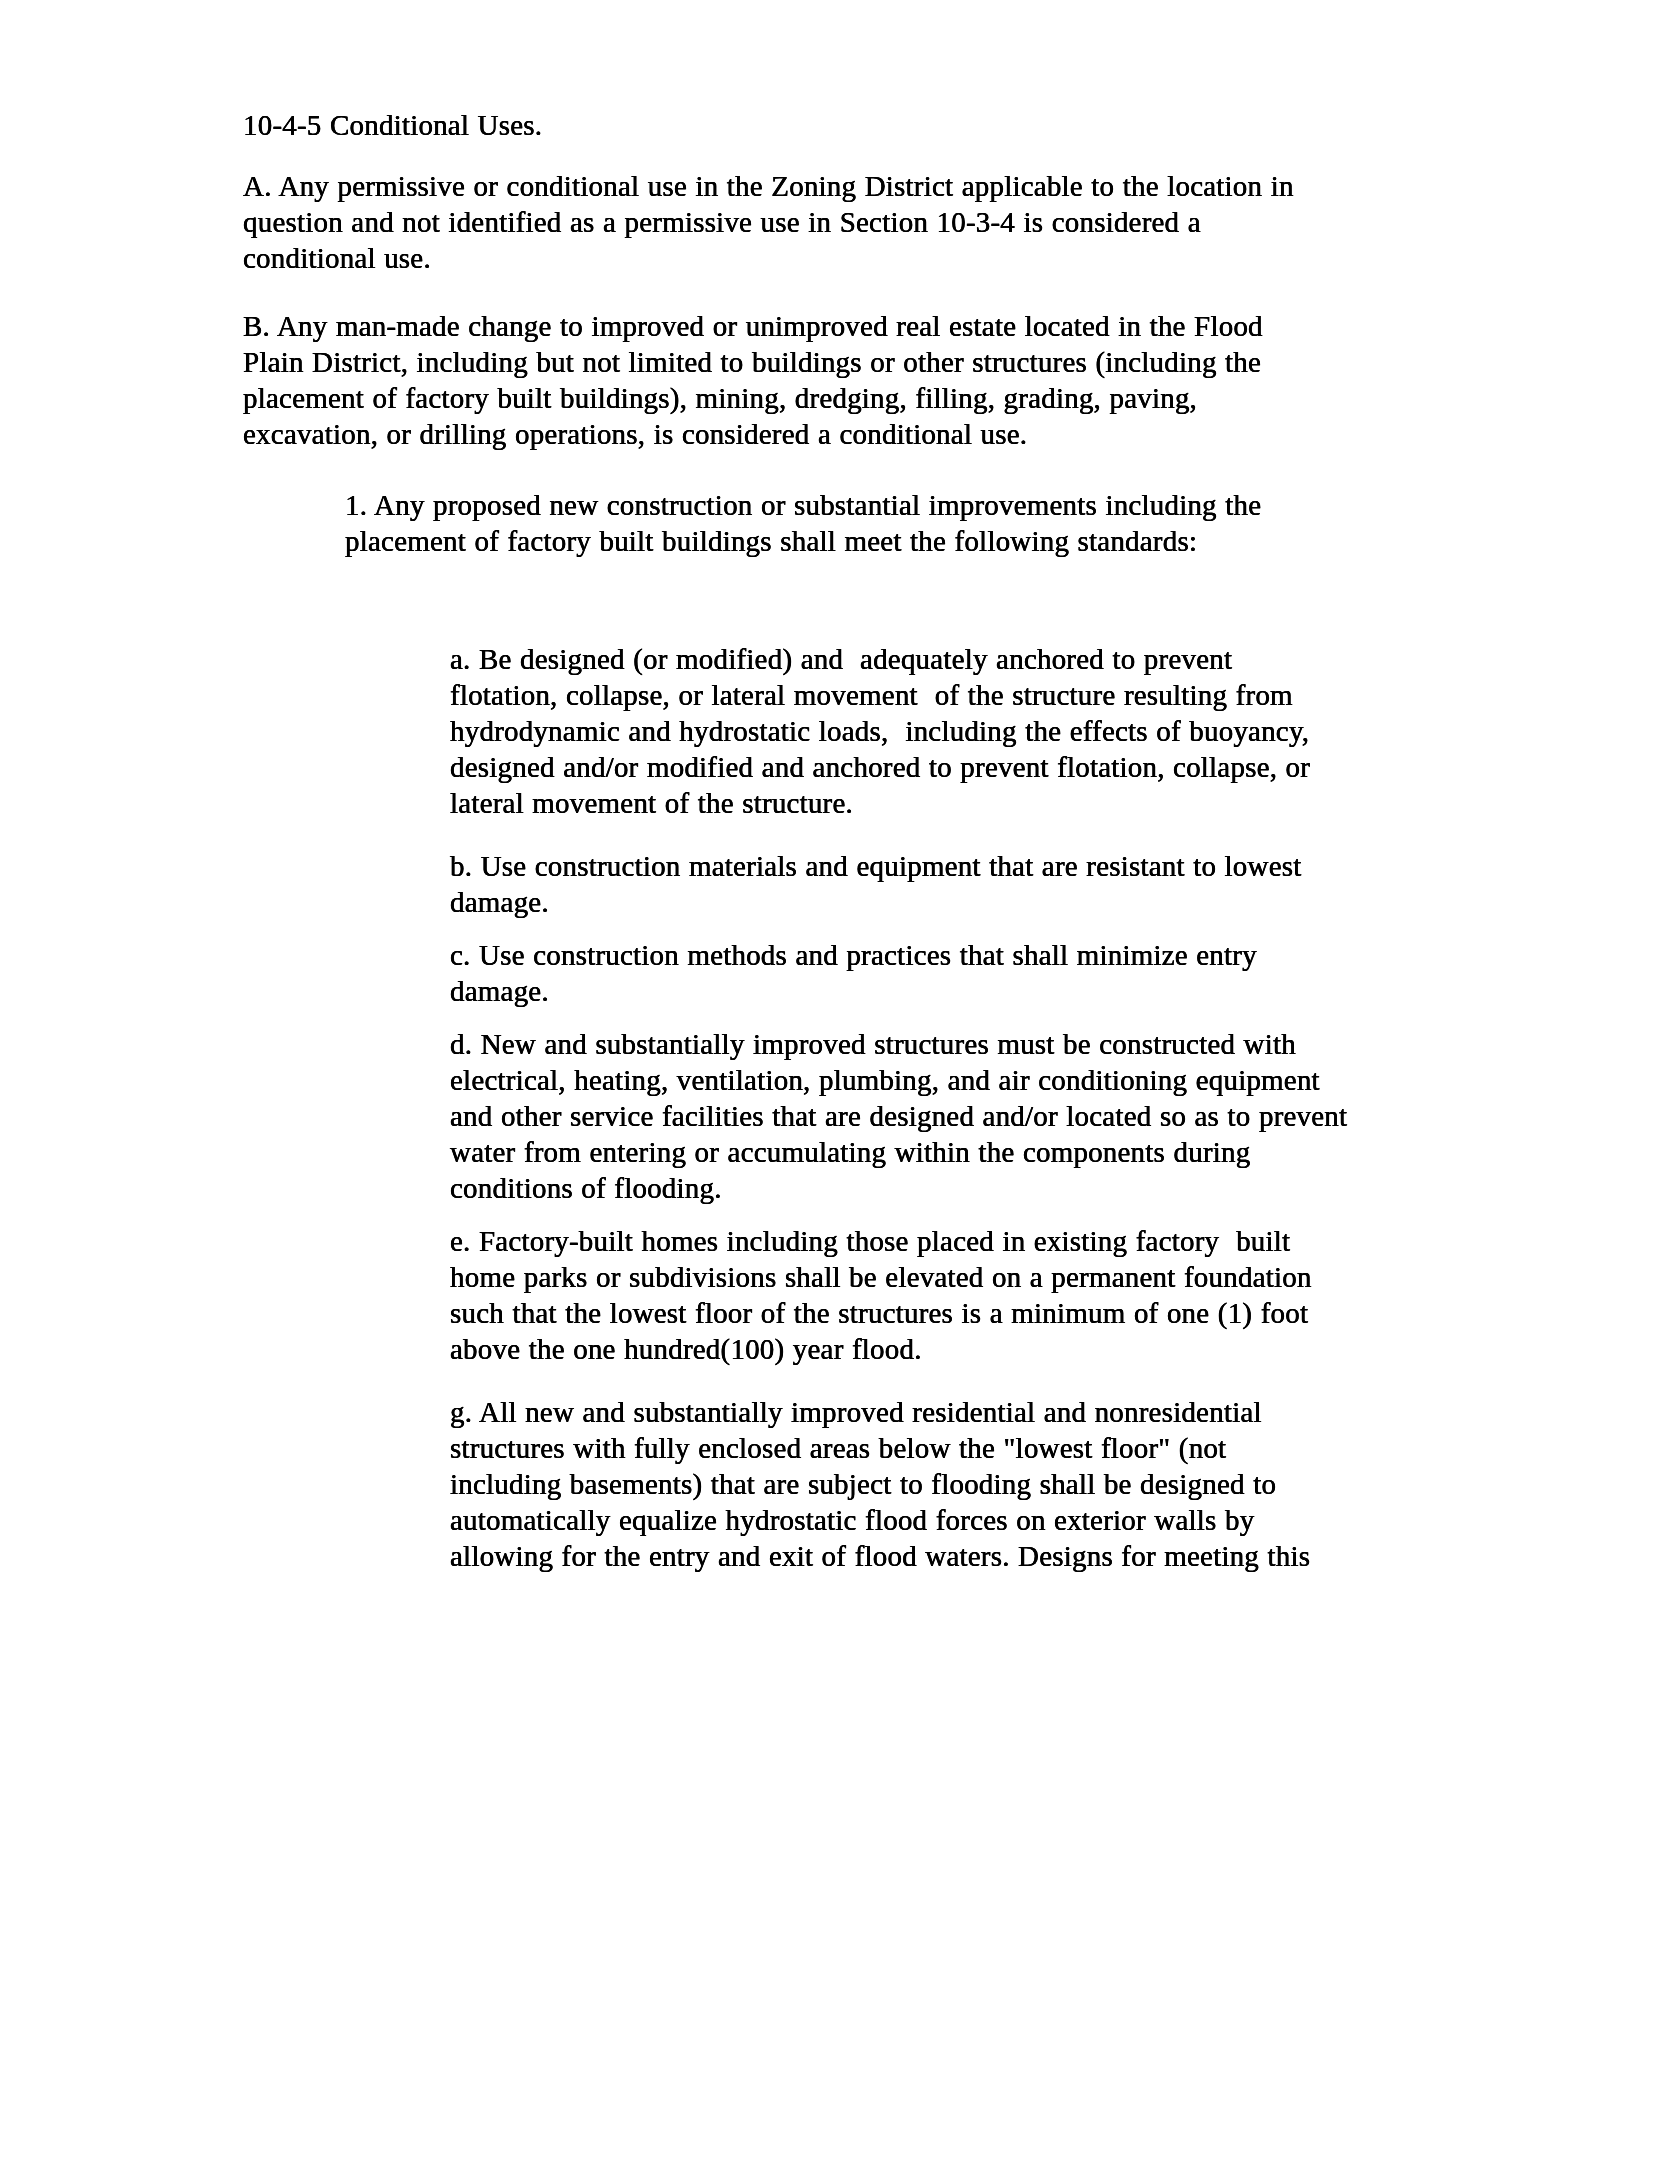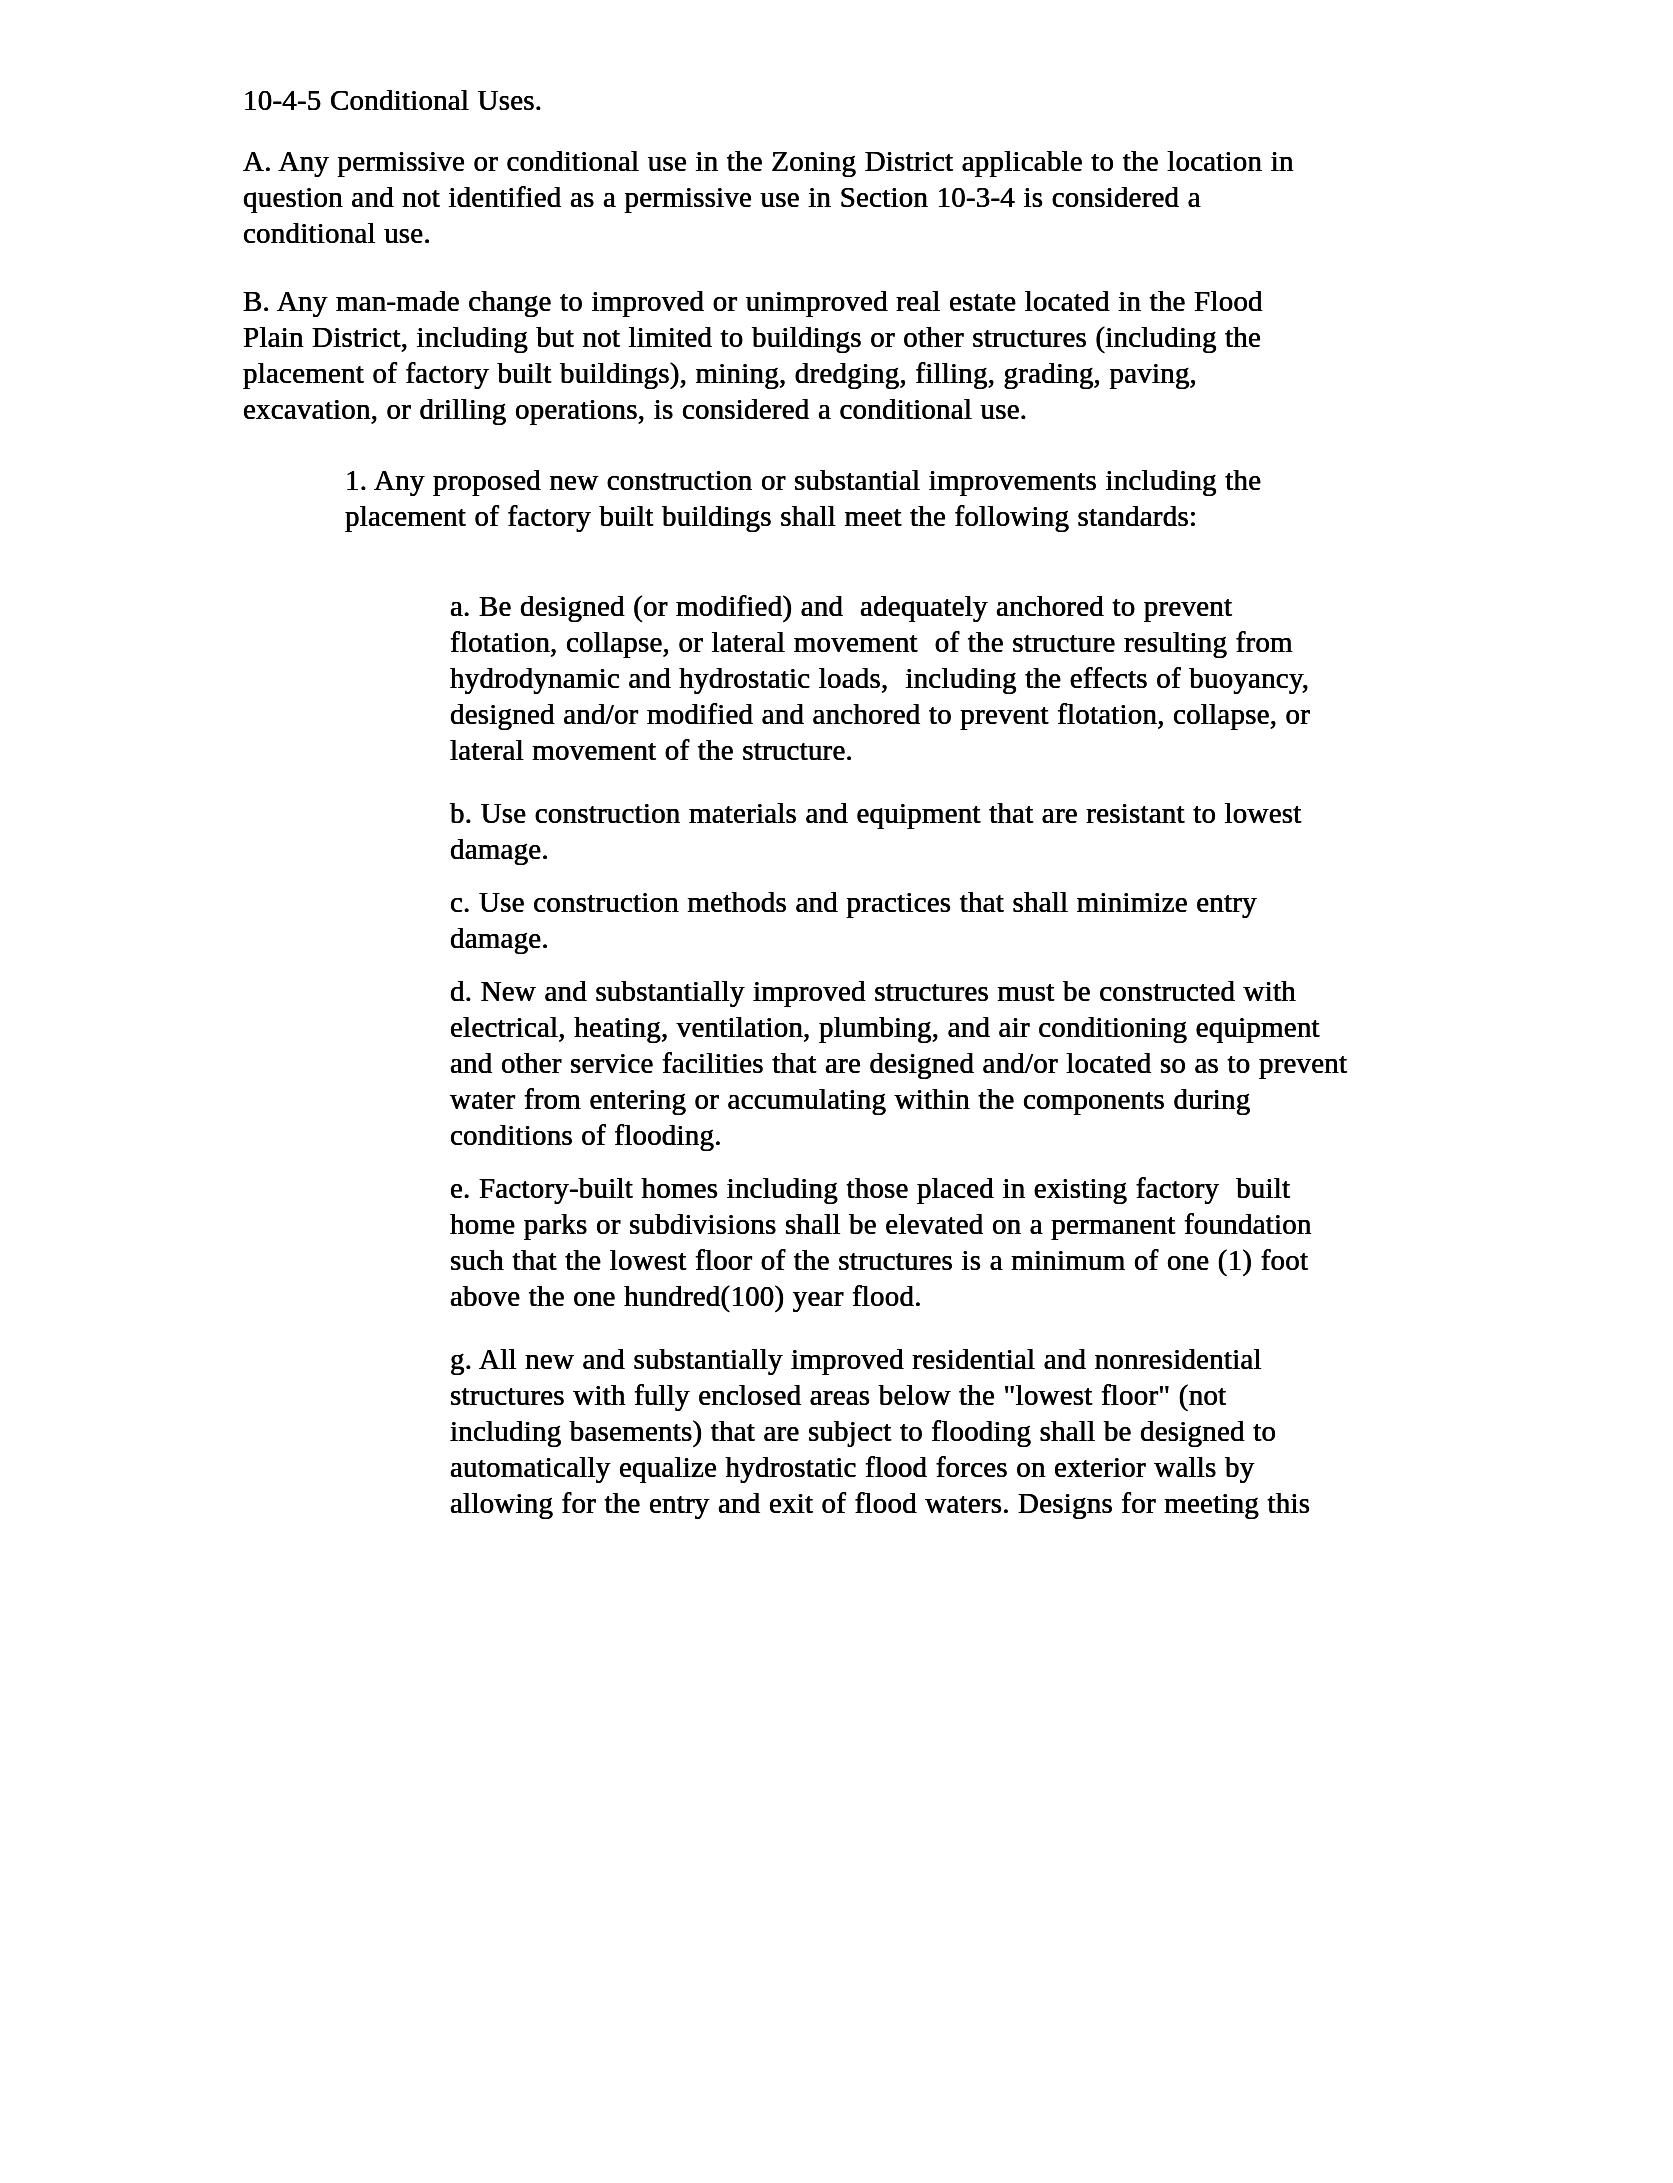--- a/index.html
+++ b/index.html
@@ -8,42 +8,42 @@
     height: 2183px;
     background: #ffffff;
     color: #000000;
     font-family: "Liberation Serif", "DejaVu Serif", serif;
   }
   .page {
     position: relative;
     width: 100%;
     height: 100%;
     box-sizing: border-box;
-    padding-top: 82px;
+    padding-top: 107px;
     overflow: hidden;
   }
   .line-block {
     font-size: 29px;
     line-height: 36px;
     white-space: pre;            
     letter-spacing: 0.2px;
     word-spacing: 1px;
     
     text-shadow: 0.3px 0 0 currentColor, -0.2px 0 0 currentColor;
   }
   .ind0 { margin-left: 243px; }
   .ind1 { margin-left: 345px; }
   .ind2 { margin-left: 450px; }
   .mb35  { margin-bottom: 17px; }
   .mb50  { margin-bottom: 25px; }
   .mb55  { margin-bottom: 27px; }
   .mb60  { margin-bottom: 30px; }
   .mb65  { margin-bottom: 32px; }
   .mb70  { margin-bottom: 35px; }
-  .mb110 { margin-bottom: 54px; }
+  .mb110 { margin-bottom: 82px; }
 </style>
 </head>
 <body>
 
 <div class="page">
 
   <div class="line-block ind0 mb50">10-4-5 Conditional Uses.</div>
 
   <div class="line-block ind0 mb65">A. Any permissive or conditional use in the Zoning District applicable to the location in
 question and not identified as a permissive use in Section 10-3-4 is considered a

